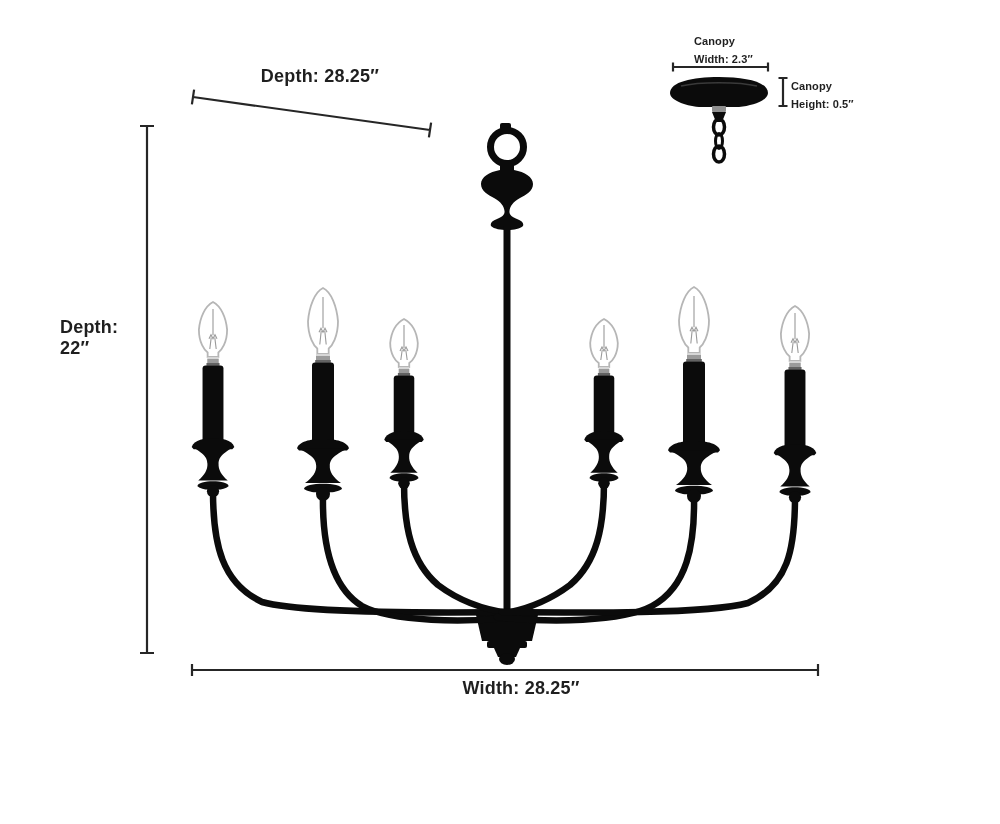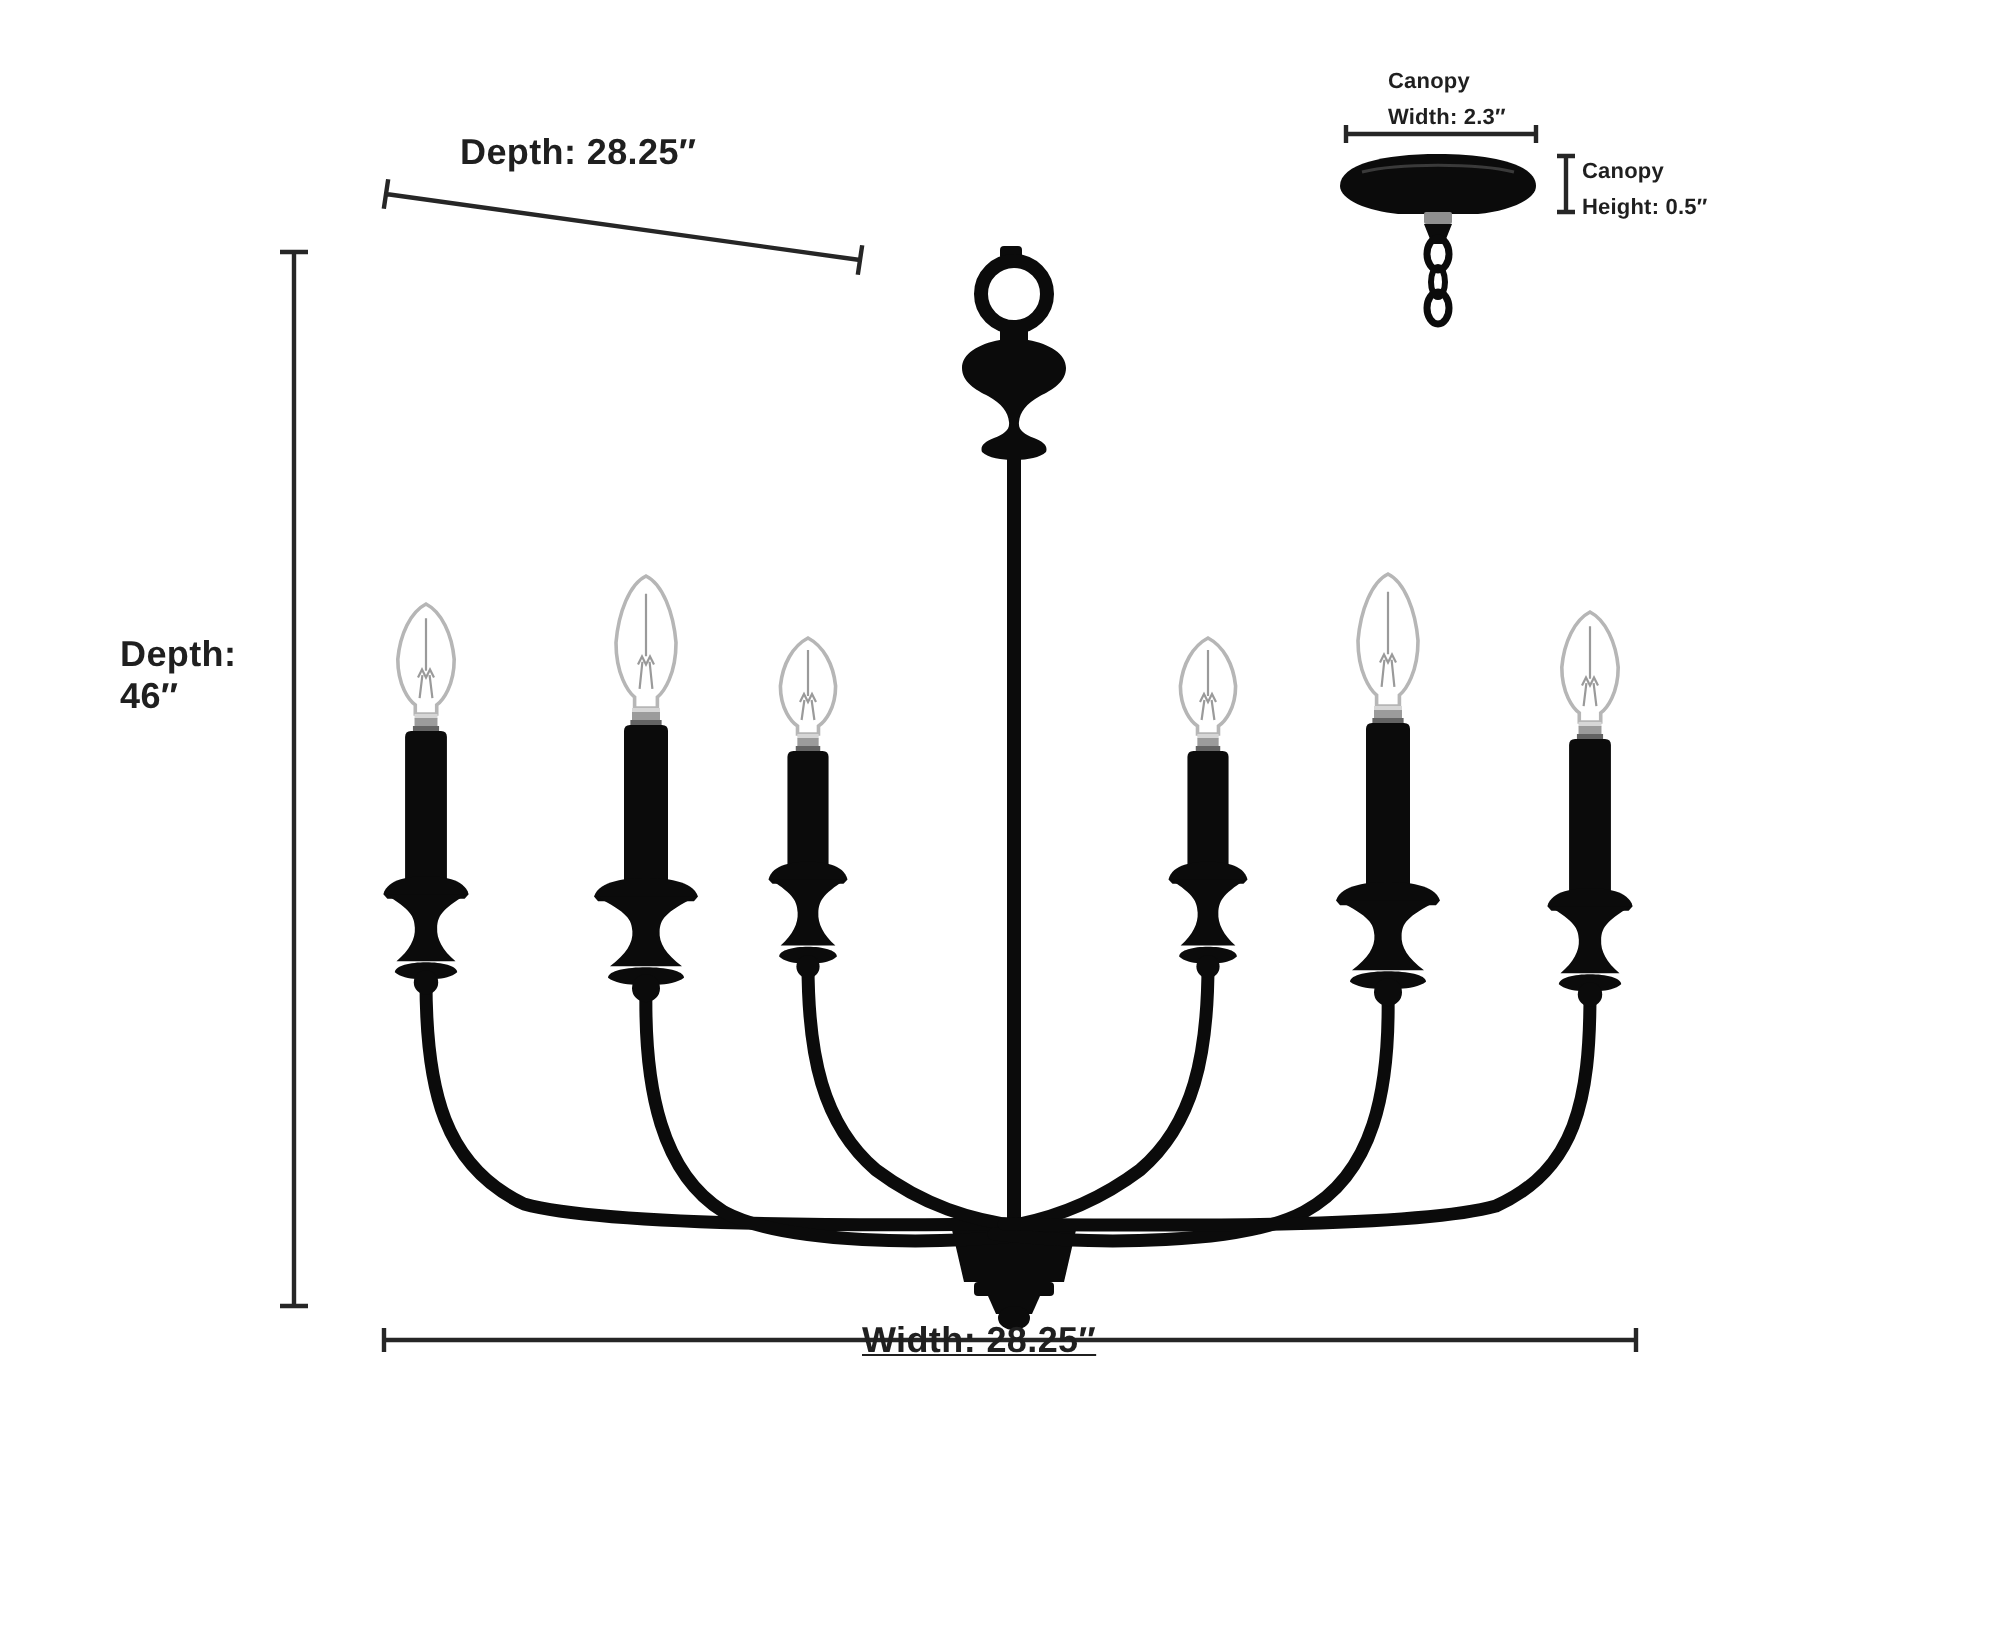--- a/index.html
+++ b/index.html
@@ -5,21 +5,21 @@
   html,body{margin:0;padding:0;background:#ffffff;}
   .stage{
     position:relative;width:1000px;height:824px;background:#ffffff;
     overflow:hidden;font-family:"Liberation Sans",sans-serif;
   }
   .stage svg{position:absolute;left:0;top:0;}
   .lbl{
     position:absolute;color:#1f1f1f;font-weight:700;
     font-size:18px;line-height:21px;letter-spacing:.2px;white-space:nowrap;
   }
-  .lbl.center{}
+  .lbl.center{text-align:center;}
   .lbl.small{font-size:11px;line-height:18px;letter-spacing:.1px;}
 </style>
 </head>
 <body>
 
 <div class="stage">
 
   <svg id="art" width="1000" height="824" viewBox="0 0 1000 824">
 
     <g id="measure-lines" fill="none" stroke="#262626" stroke-width="2.2" stroke-linecap="butt">
@@ -136,24 +136,24 @@
           <ellipse cx="719" cy="141" rx="3.5" ry="7.5" stroke-width="3"></ellipse>
           <ellipse cx="719" cy="154" rx="5.5" ry="8" stroke-width="3.5"></ellipse>
         </g>
       </g>
   </svg>
 
   <div class="lbl center" style="left:230px;top:66px;width:180px;">Depth: 28.25″</div>
 
   <div class="lbl" style="left:60px;top:317px;">
     <div>Depth:</div>
-    <div>46″</div>
+    <div>22″</div>
   </div>
 
-  <div class="lbl center" style="left:431px;top:660px;width:180px;text-decoration:underline;">Width: 28.25″</div>
+  <div class="lbl center" style="left:431px;top:678px;width:180px;">Width: 28.25″</div>
 
   <div class="lbl small" style="left:694px;top:32px;">
     <div>Canopy</div>
     <div>Width: 2.3″</div>
   </div>
 
   <div class="lbl small" style="left:791px;top:77px;">
     <div>Canopy</div>
     <div>Height: 0.5″</div>
   </div>

